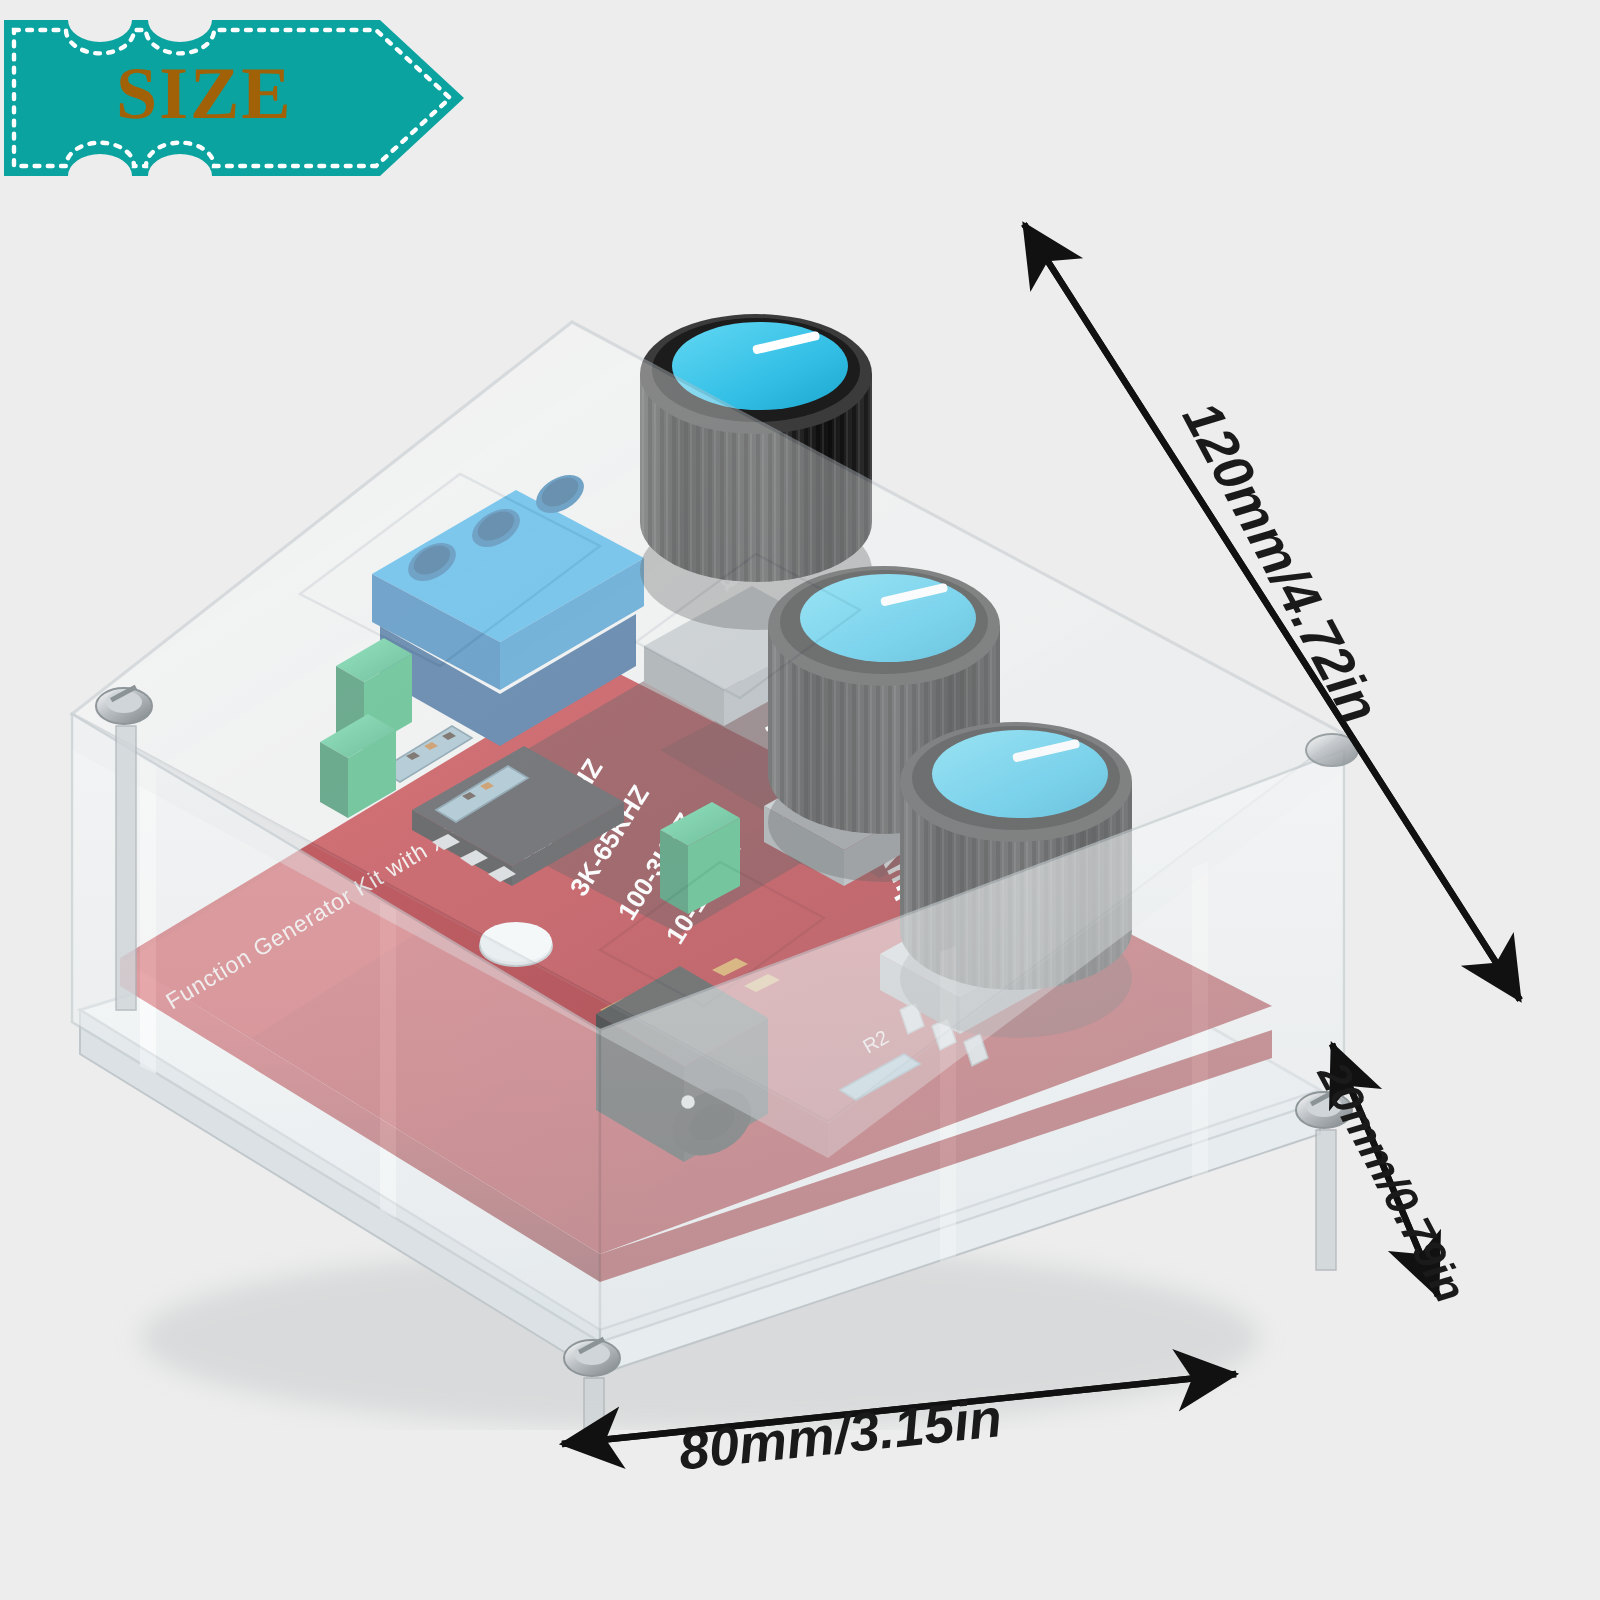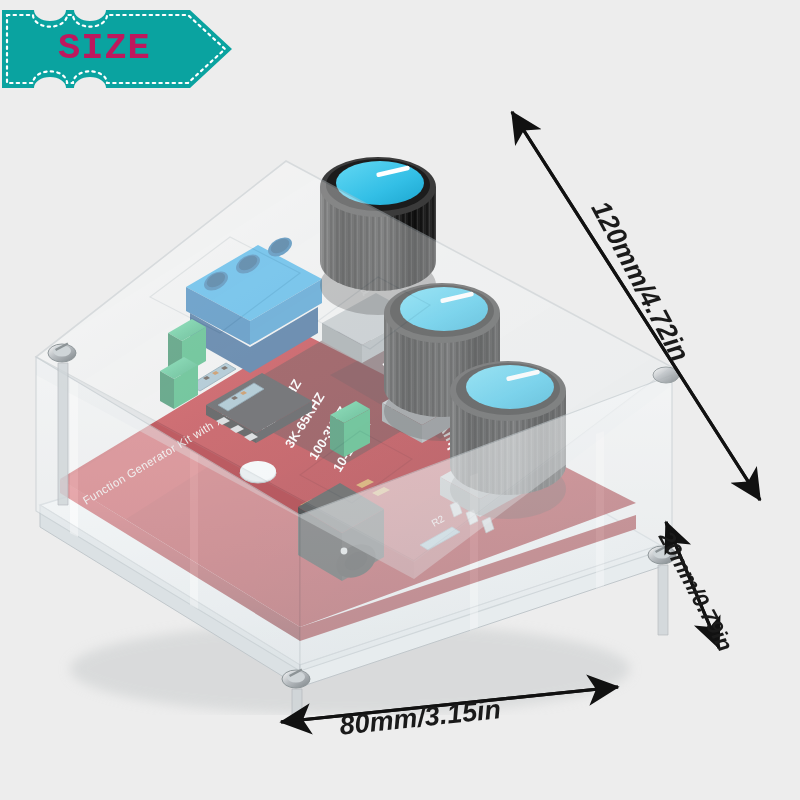--- a/index.html
+++ b/index.html
@@ -9,23 +9,23 @@
     background:#ededed;
     font-family:"Liberation Sans", sans-serif;
     overflow:hidden;
   }
   #stage{position:relative;width:800px;height:800px;background:#ededed;}
 
   
   .ribbon-wrap{position:absolute;left:0;top:8px;width:240px;height:82px;}
   .ribbon-text{
     position:absolute;left:58px;top:20px;
-    font-size:37px;font-weight:bold;color:#be185d;
+    font-size:37px;font-weight:bold;color:#a16207;
     letter-spacing:1px;line-height:40px;
-    font-family:Liberation Mono, monospace;
+    font-family:Liberation Serif, serif;
   }
 
   
   .device{position:absolute;left:0;top:75px;width:720px;height:640px;}
 
   
   .dimlabel{
     position:absolute;
     font-family:"Liberation Sans", sans-serif;
     font-weight:bold;

